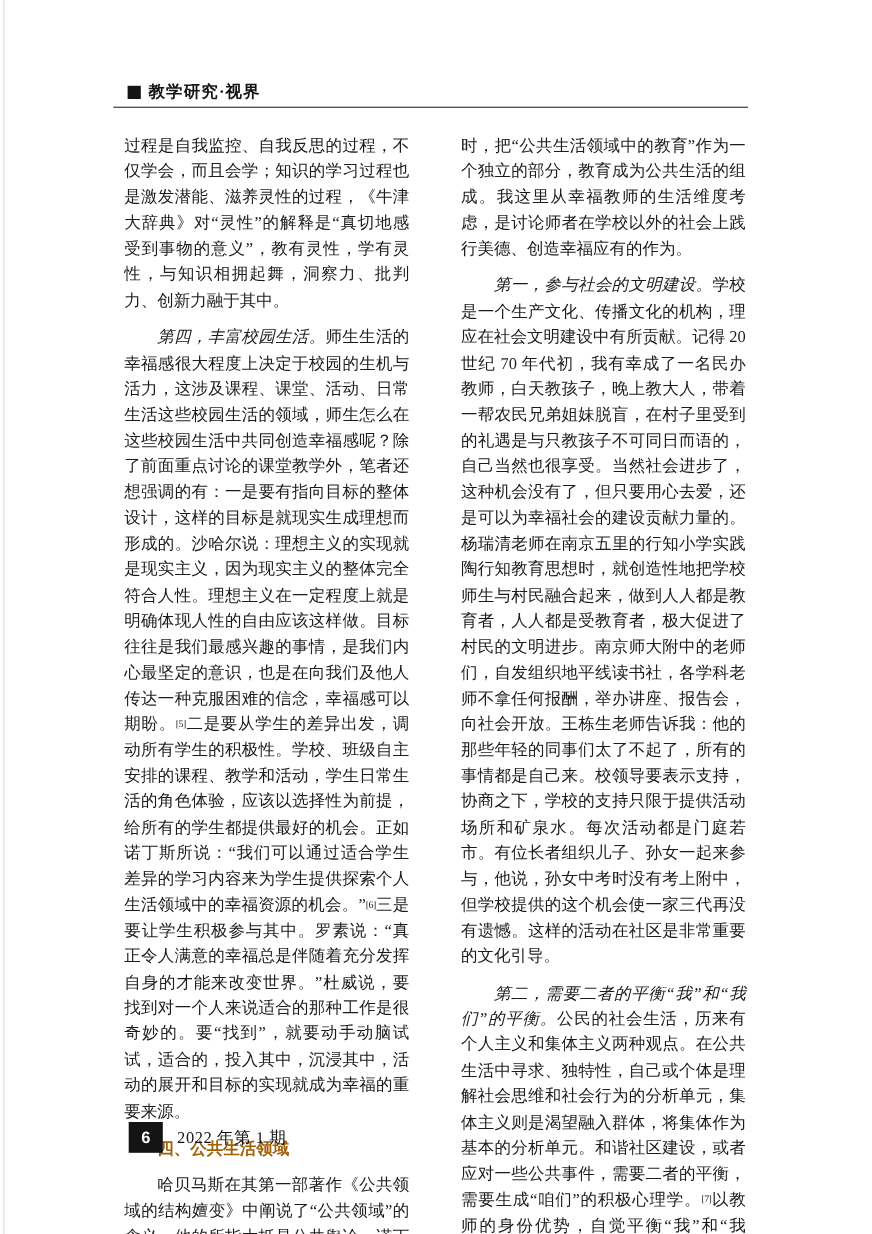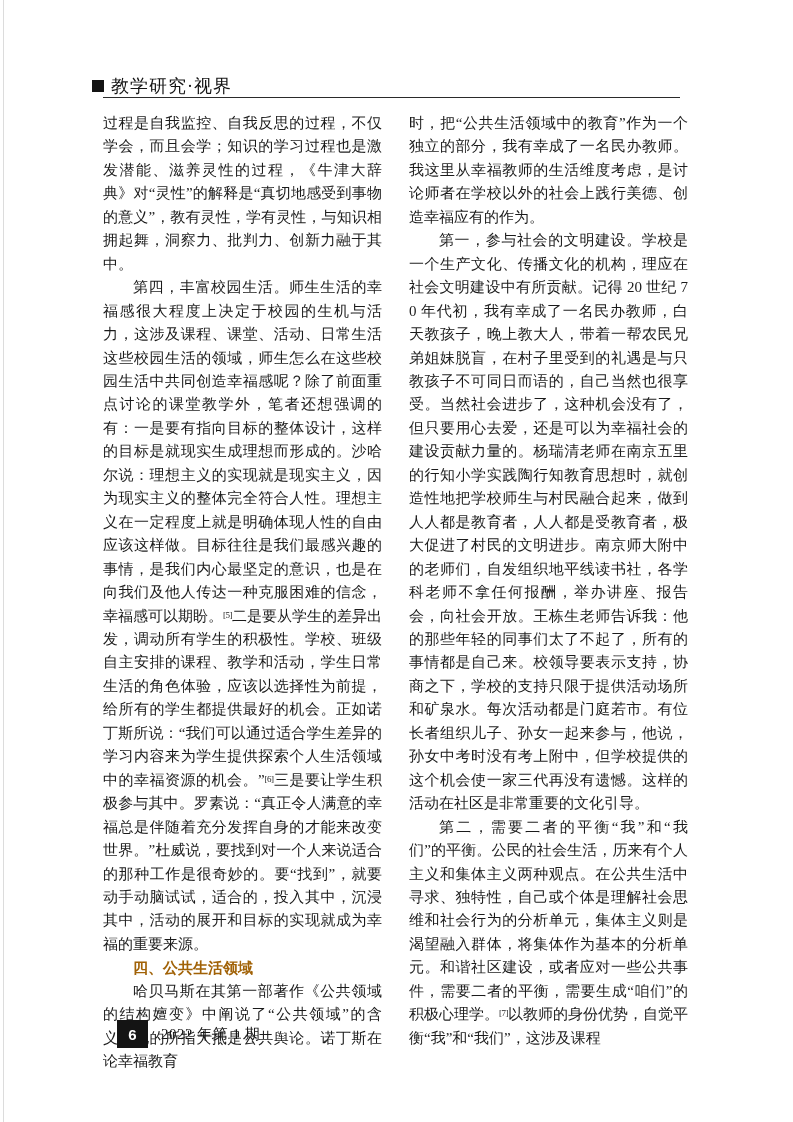--- a/index.html
+++ b/index.html
@@ -11,56 +11,56 @@
     position: relative;
     overflow: hidden;
   }
   .scan-edge {
     position: absolute; left: 3px; top: 0;
     width: 1px; height: 100%;
     background: #dcdcdc;
   }
   
   .header {
-    position: absolute; top: 74px; left: 92px; right: 105px;
+    position: absolute; top: 74px; left: 116px; right: 105px;
     display: flex; align-items: center; gap: 7px;
-    font-size: 18px; letter-spacing: 1px; color: #141414;
+    font-size: 15px; letter-spacing: 1px; color: #141414; font-weight: bold;
   }
   .square-marker {
     width: 12px; height: 12px; background: #141414;
     display: inline-block; flex: 0 0 auto;
   }
   .header-rule {
     position: absolute; top: 97px; left: 103px;
     width: 577px; height: 1px; background: #2a2a2a;
   }
   
   .text-area {
     position: absolute; top: 112px; left: 103px; width: 586px;
     display: flex; gap: 27px;
   }
   .col { width: 279px; }
   .para {
-    margin: 0;
+    margin: 10px;
     font-size: 15px;
     line-height: 23.45px;
     text-align: justify;
     text-justify: inter-ideograph;
     color: #1b1b1b;
     word-break: break-all;
   }
   .para.indent { text-indent: 2em; }
   .para.heading {
     font-family: "Liberation Sans", sans-serif;
     font-weight: bold;
     text-indent: 2em;
     font-size: 15px;
     color: #a16207;
   }
-  .kai { }
+  .kai { font-style: italic; }
   .sup {
     font-size: 9px;
     vertical-align: top;
     position: relative; top: -1px;
     letter-spacing: -0.5px;
   }
   
   .footer {
     position: absolute; top: 1020px; left: 117px;
     display: flex; align-items: center; gap: 13px;
@@ -87,21 +87,21 @@
 <div class="header-rule"></div>
 
 <div class="text-area">
   <div class="col">
       <p class="para"><span>过程是自我监控、自我反思的过程，不仅学会，而且会学；知识的学习过程也是激发潜能、滋养灵性的过程，《牛津大辞典》对“灵性”的解释是“真切地感受到事物的意义”，教有灵性，学有灵性，与知识相拥起舞，洞察力、批判力、创新力融于其中。</span></p>
       <p class="para indent"><span class="kai">第四，丰富校园生活。</span><span>师生生活的幸福感很大程度上决定于校园的生机与活力，这涉及课程、课堂、活动、日常生活这些校园生活的领域，师生怎么在这些校园生活中共同创造幸福感呢？除了前面重点讨论的课堂教学外，笔者还想强调的有：一是要有指向目标的整体设计，这样的目标是就现实生成理想而形成的。沙哈尔说：理想主义的实现就是现实主义，因为现实主义的整体完全符合人性。理想主义在一定程度上就是明确体现人性的自由应该这样做。目标往往是我们最感兴趣的事情，是我们内心最坚定的意识，也是在向我们及他人传达一种克服困难的信念，幸福感可以期盼。</span><span class="sup">[5]</span><span>二是要从学生的差异出发，调动所有学生的积极性。学校、班级自主安排的课程、教学和活动，学生日常生活的角色体验，应该以选择性为前提，给所有的学生都提供最好的机会。正如诺丁斯所说：“我们可以通过适合学生差异的学习内容来为学生提供探索个人生活领域中的幸福资源的机会。”</span><span class="sup">[6]</span><span>三是要让学生积极参与其中。罗素说：“真正令人满意的幸福总是伴随着充分发挥自身的才能来改变世界。”杜威说，要找到对一个人来说适合的那种工作是很奇妙的。要“找到”，就要动手动脑试试，适合的，投入其中，沉浸其中，活动的展开和目标的实现就成为幸福的重要来源。</span></p>
       <p class="para heading"><span>四、公共生活领域</span></p>
       <p class="para indent"><span>哈贝马斯在其第一部著作《公共领域的结构嬗变》中阐说了“公共领域”的含义，他的所指大抵是公共舆论。诺丁斯在论幸福教育</span></p>
     </div>
   <div class="col">
-      <p class="para"><span>时，把“公共生活领域中的教育”作为一个独立的部分，我有幸成了一名民办教师。我这里从幸福教师的生活维度考虑，是讨论师者在学校以外的社会上践行美德、创造幸福应有的作为。</span></p>
+      <p class="para"><span>时，把“公共生活领域中的教育”作为一个独立的部分，教育成为公共生活的组成。我这里从幸福教师的生活维度考虑，是讨论师者在学校以外的社会上践行美德、创造幸福应有的作为。</span></p>
       <p class="para indent"><span class="kai">第一，参与社会的文明建设。</span><span>学校是一个生产文化、传播文化的机构，理应在社会文明建设中有所贡献。记得 20 世纪 70 年代初，我有幸成了一名民办教师，白天教孩子，晚上教大人，带着一帮农民兄弟姐妹脱盲，在村子里受到的礼遇是与只教孩子不可同日而语的，自己当然也很享受。当然社会进步了，这种机会没有了，但只要用心去爱，还是可以为幸福社会的建设贡献力量的。杨瑞清老师在南京五里的行知小学实践陶行知教育思想时，就创造性地把学校师生与村民融合起来，做到人人都是教育者，人人都是受教育者，极大促进了村民的文明进步。南京师大附中的老师们，自发组织地平线读书社，各学科老师不拿任何报酬，举办讲座、报告会，向社会开放。王栋生老师告诉我：他的那些年轻的同事们太了不起了，所有的事情都是自己来。校领导要表示支持，协商之下，学校的支持只限于提供活动场所和矿泉水。每次活动都是门庭若市。有位长者组织儿子、孙女一起来参与，他说，孙女中考时没有考上附中，但学校提供的这个机会使一家三代再没有遗憾。这样的活动在社区是非常重要的文化引导。</span></p>
       <p class="para indent"><span class="kai">第二，需要二者的平衡“我”和“我们”的平衡。</span><span>公民的社会生活，历来有个人主义和集体主义两种观点。在公共生活中寻求、独特性，自己或个体是理解社会思维和社会行为的分析单元，集体主义则是渴望融入群体，将集体作为基本的分析单元。和谐社区建设，或者应对一些公共事件，需要二者的平衡，需要生成“咱们”的积极心理学。</span><span class="sup">[7]</span><span>以教师的身份优势，自觉平衡“我”和“我们”，这涉及课程</span></p>
     </div>
 </div>
 
 <div class="footer">
   <div class="page-number-box">
     <span>6</span>
   </div>
   <span class="issue-label">2022 年第 1 期</span>

